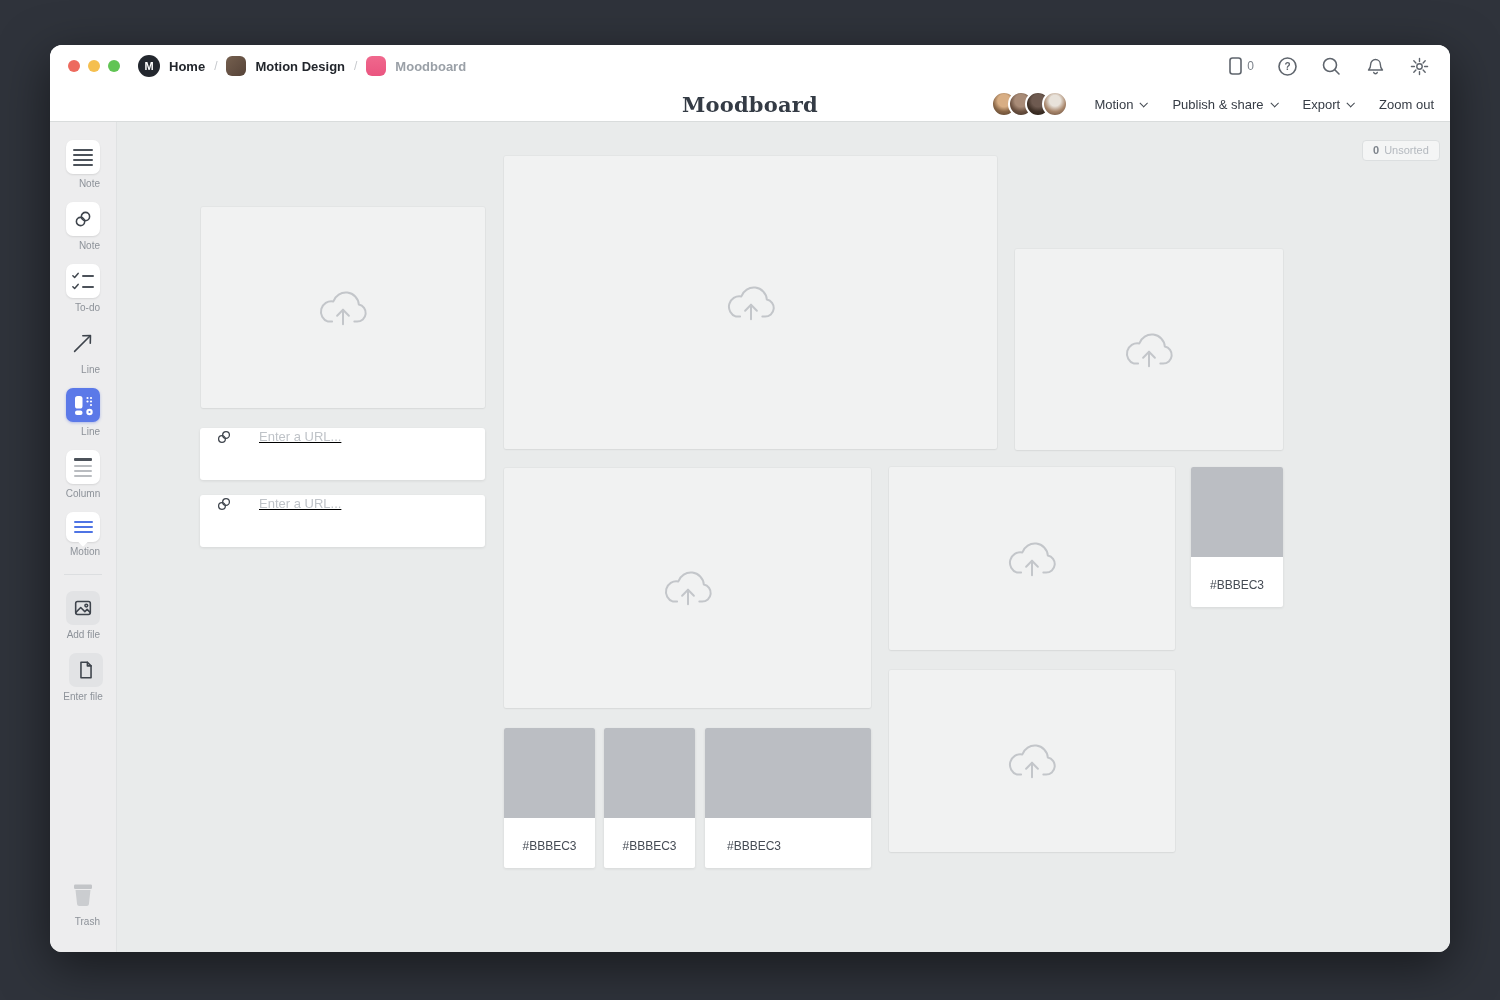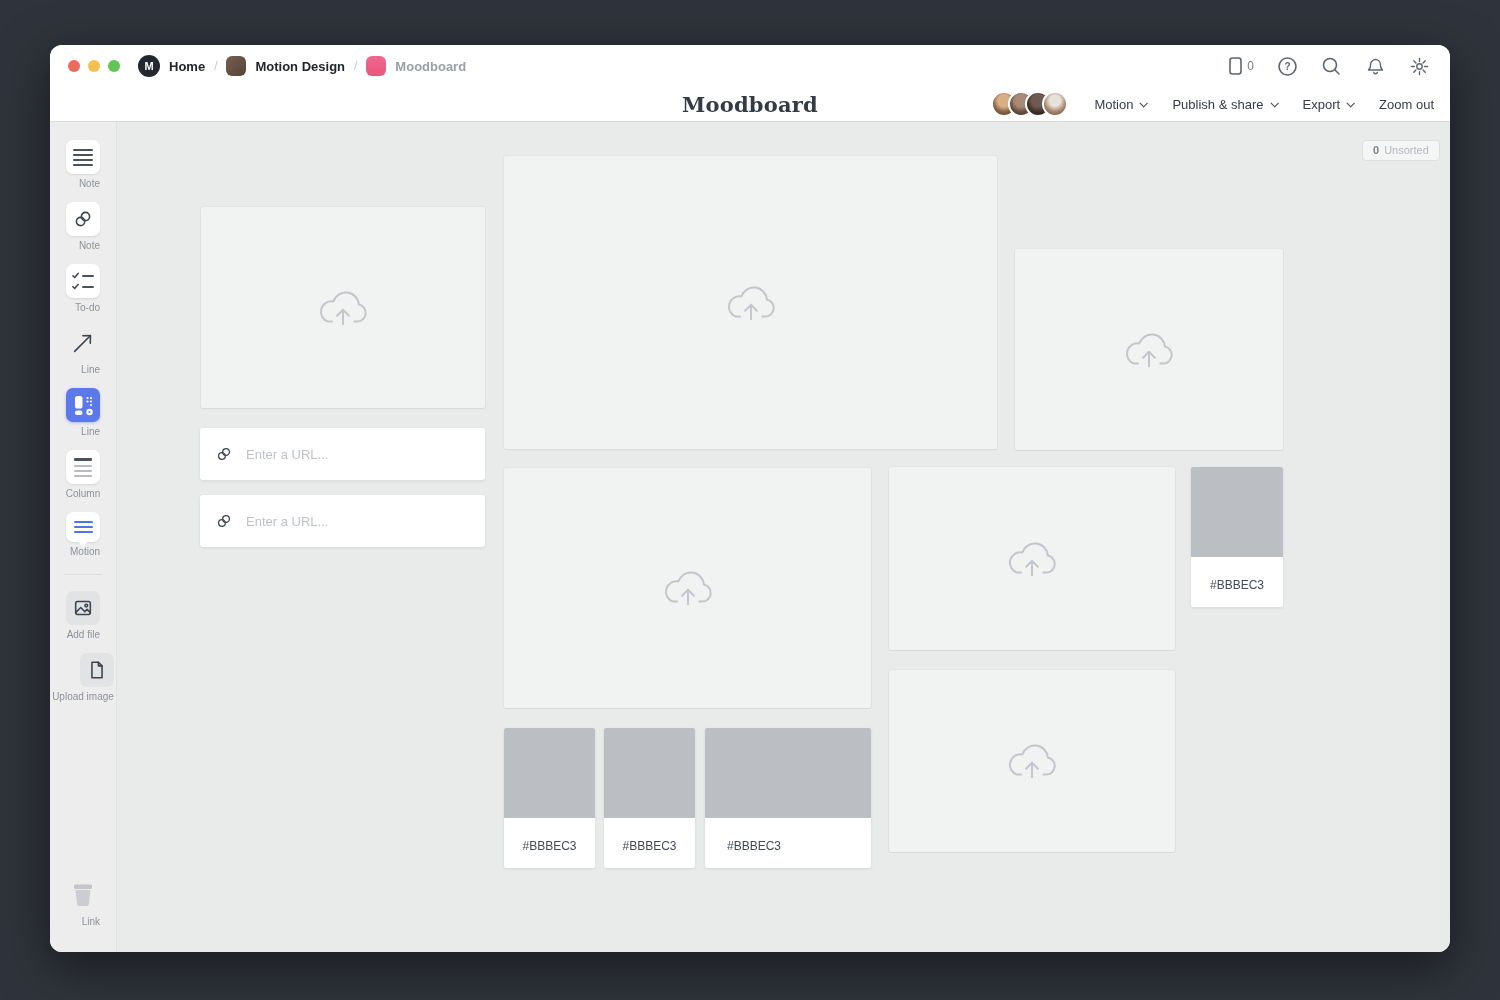--- a/index.html
+++ b/index.html
@@ -60,21 +60,21 @@
   .todo-row{display:flex;align-items:center;gap:3px;margin:2px 0;}
   .todo-line{width:12px;height:2px;border-radius:1px;background:#4c525a;}
   .sb-divider{width:38px;height:1px;background:#dcdee0;margin:4px 0 16px;}
   .spacer{flex:1;}
 
   
   .canvas{flex:1;position:relative;background:#e9ebeb;}
   .card{position:absolute;background:#f1f2f2;border-radius:2px;box-shadow:0 0 0 1px rgba(0,0,0,.025),0 1px 2px rgba(0,0,0,.05);display:flex;align-items:center;justify-content:center;cursor:pointer;}
   .cloud{stroke:#c3c6ca;fill:none;stroke-width:2.2;stroke-linecap:round;stroke-linejoin:round;}
 
-  .url-card{position:absolute;background:#fff;border-radius:3px;box-shadow:0 1px 3px rgba(0,0,0,.09);display:flex;align-items:center;gap:11px;padding:0 15px;}
+  .url-card{position:absolute;background:#fff;border-radius:3px;box-shadow:0 1px 3px rgba(0,0,0,.09);display:flex;align-items:flex-start;gap:24px;padding:0 15px;text-decoration:underline;}
   .url-card input{flex:1;border:none;outline:none;background:transparent;font-size:13px;color:#555b63;font-family:"Liberation Sans",sans-serif;}
   .url-card input::placeholder{color:#bfc3c8;}
 
   .swatch{position:absolute;background:#fff;border-radius:2px;box-shadow:0 1px 3px rgba(0,0,0,.09);overflow:hidden;cursor:pointer;}
   .sw-top{height:90px;background:#bbbec3;}
   .sw-label{height:56px;display:flex;align-items:center;justify-content:center;font-size:12px;color:#454b54;}
   .sw-label.left{justify-content:flex-start;padding-left:22px;}
 
   .badge{position:absolute;display:flex;align-items:center;gap:5px;padding:3px 10px 4px;background:#f4f5f5;border:1px solid #dcdfe0;border-radius:4px;font-size:11px;cursor:pointer;}
   .badge .b-count{font-weight:700;color:#7d838b;}
@@ -274,33 +274,33 @@
 
       <div class="tool">
         <div class="tool-box grey">
           <svg width="22" height="22" viewBox="0 0 24 24">
               <g class="dkstroke">
                 <path d="M6.5 3.5h7l4 4v13h-11z"></path>
                 <path d="M13.5 3.5v4h4"></path>
               </g>
             </svg>
         </div>
-        <div class="tool-label">Upload image</div>
+        <div class="tool-label">Enter file</div>
       </div>
 
       <div class="spacer"></div>
 
       <div class="tool">
         <div class="tool-box bare">
           <svg width="30" height="30" viewBox="0 0 30 30">
             <rect x="6" y="4.5" width="18" height="4.5" rx="1.2" fill="#c3c5c8"></rect>
             <path d="M7.5 10h15l-1.6 14.2a2 2 0 0 1-2 1.8h-7.8a2 2 0 0 1-2-1.8z" fill="#cbcdd0"></path>
           </svg>
         </div>
-        <div class="tool-label">Link</div>
+        <div class="tool-label">Trash</div>
       </div>
     </div>
 
     <div class="canvas">
 
       <div class="badge" style="left:1245px;top:18px;">
         <span class="b-count">0</span>
         <span class="b-label">Unsorted</span>
       </div>
 

